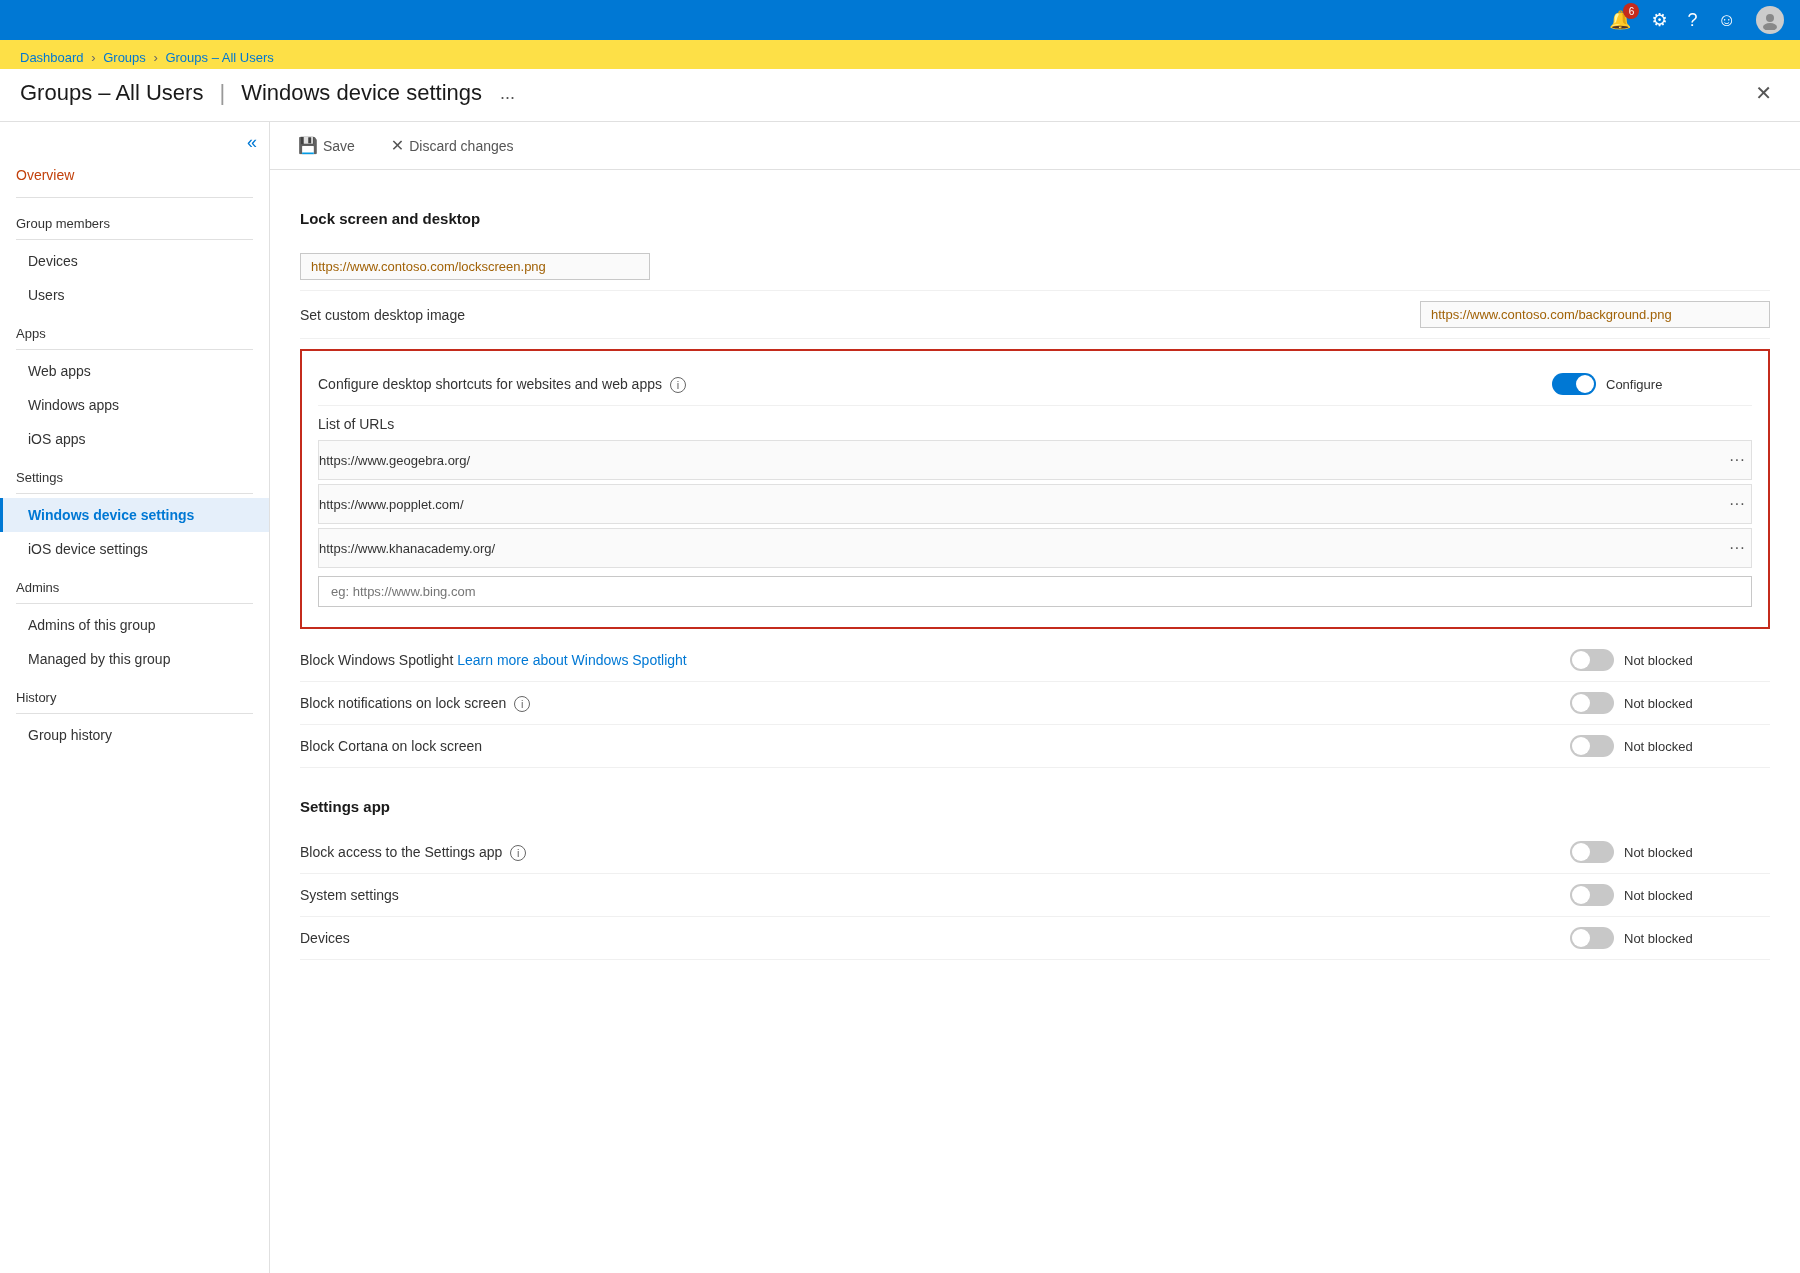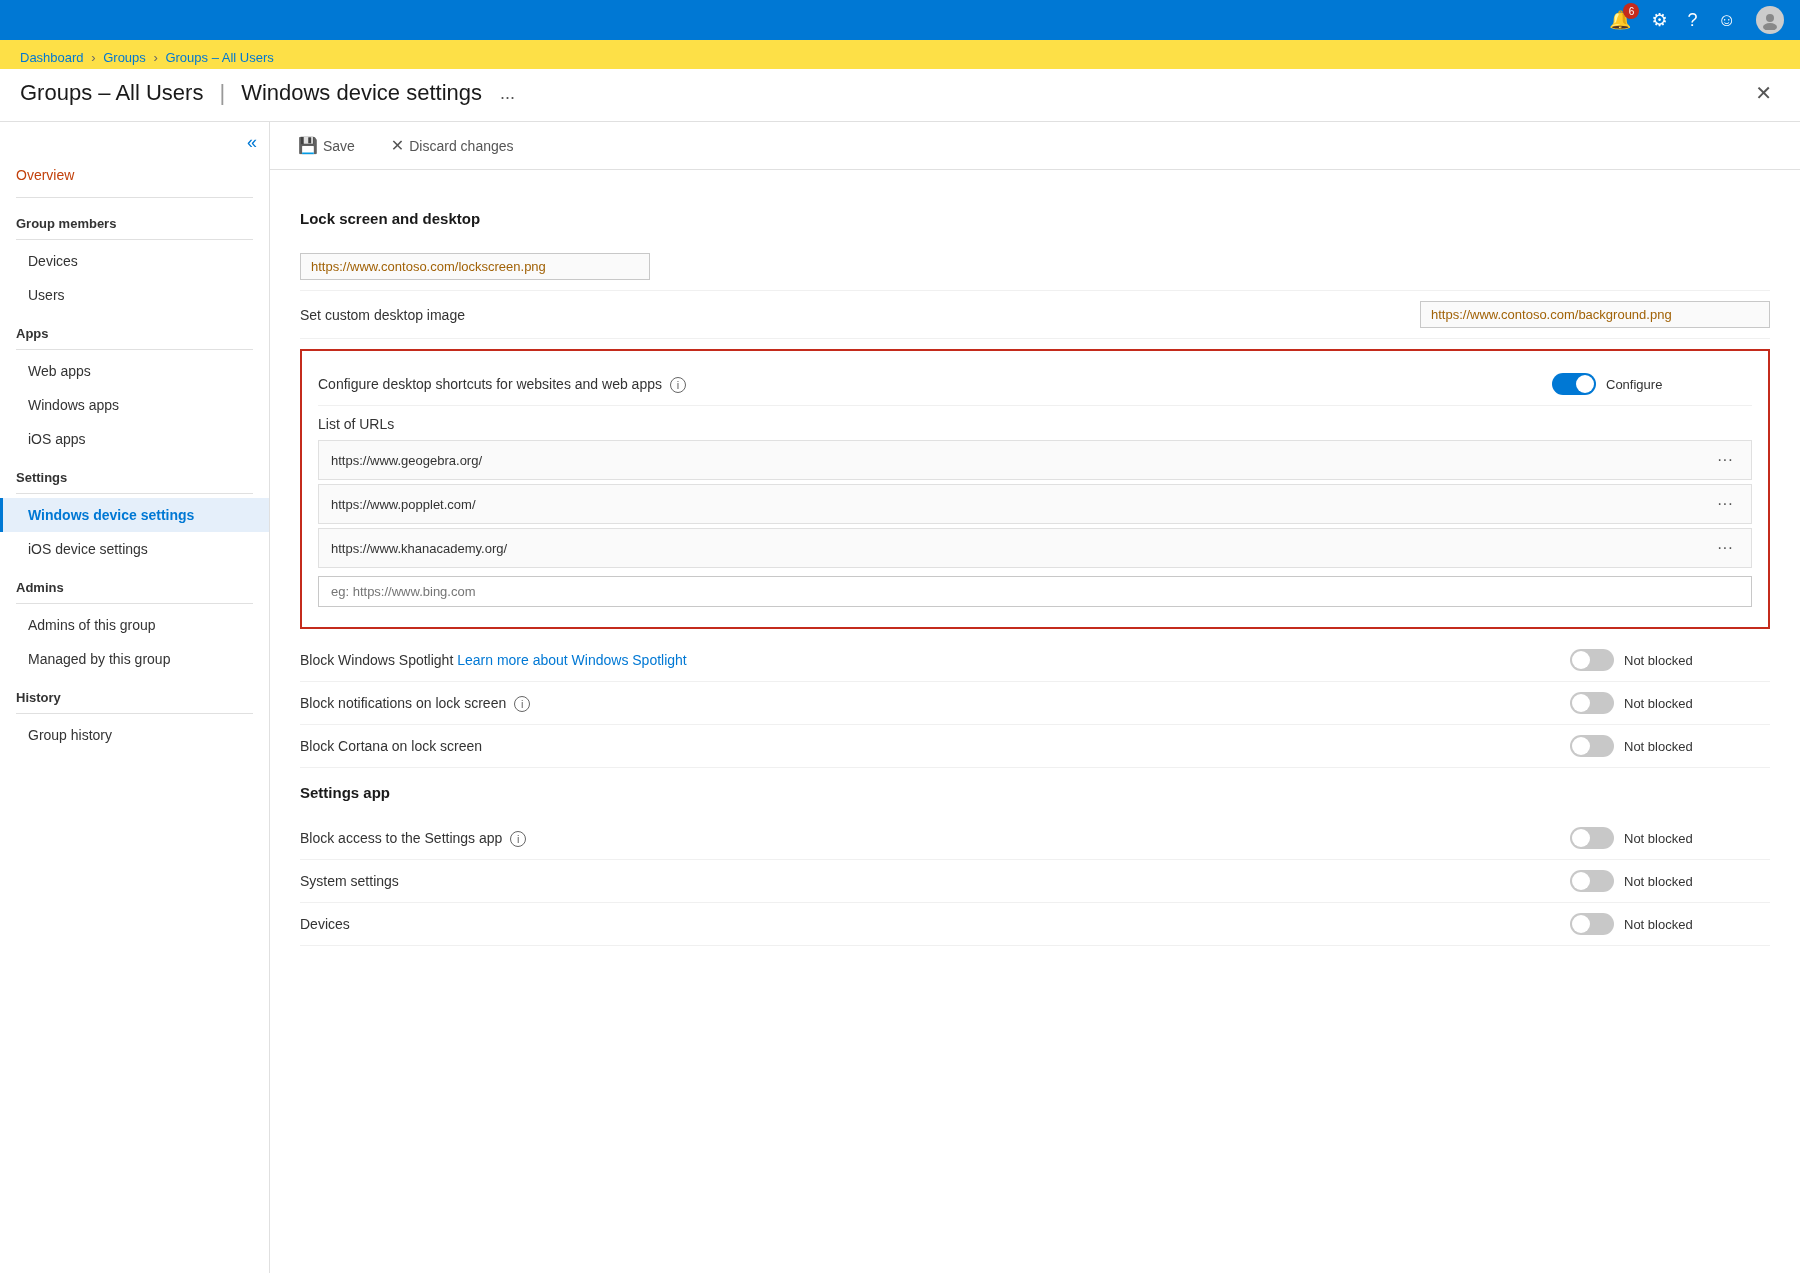--- a/index.html
+++ b/index.html
@@ -131,21 +131,21 @@
     .sidebar-nav-item.active {
       background: #e5effa;
       color: #0078d4;
       font-weight: 600;
       border-left: 3px solid #0078d4;
       padding-left: 25px;
     }
     .sidebar-section-header {
       padding: 14px 16px 4px 16px;
       font-size: 13px;
-      font-weight: 700;
+      font-weight: 400;
       color: #333;
     }
     .sidebar-section-divider {
       border: none;
       border-top: 1px solid #e0e0e0;
       margin: 4px 16px 4px 16px;
     }
     .sidebar-top-item {
       padding: 10px 16px;
       cursor: pointer;
@@ -263,21 +263,21 @@
     }
 
     
     .url-list {
       margin: 8px 0;
     }
     .url-row {
       display: flex;
       align-items: center;
       justify-content: space-between;
-      padding: 8px 12px;
+      padding: 8px 0;
       background: #fafafa;
       border: 1px solid #e0e0e0;
       margin-bottom: 4px;
     }
     .url-text { font-size: 13px; color: #333; }
     .url-more-btn {
       background: none;
       border: none;
       cursor: pointer;
       color: #555;
@@ -503,21 +503,21 @@
         <div class="setting-control">
           <label class="toggle-switch">
             <div class="toggle-track off">
               <div class="toggle-thumb"></div>
             </div>
           </label>
           <span class="toggle-label">Not blocked</span>
         </div>
       </div>
 
-      <div class="section-title" style="margin-top: 16px;">Settings app</div>
+      <div class="section-title" style="margin-top: 30px;">Settings app</div>
 
       <div class="setting-row">
         <div class="setting-label">
           Block access to the Settings app
           <span class="info-icon">i</span>
         </div>
         <div class="setting-control">
           <label class="toggle-switch">
             <div class="toggle-track off">
               <div class="toggle-thumb"></div>

